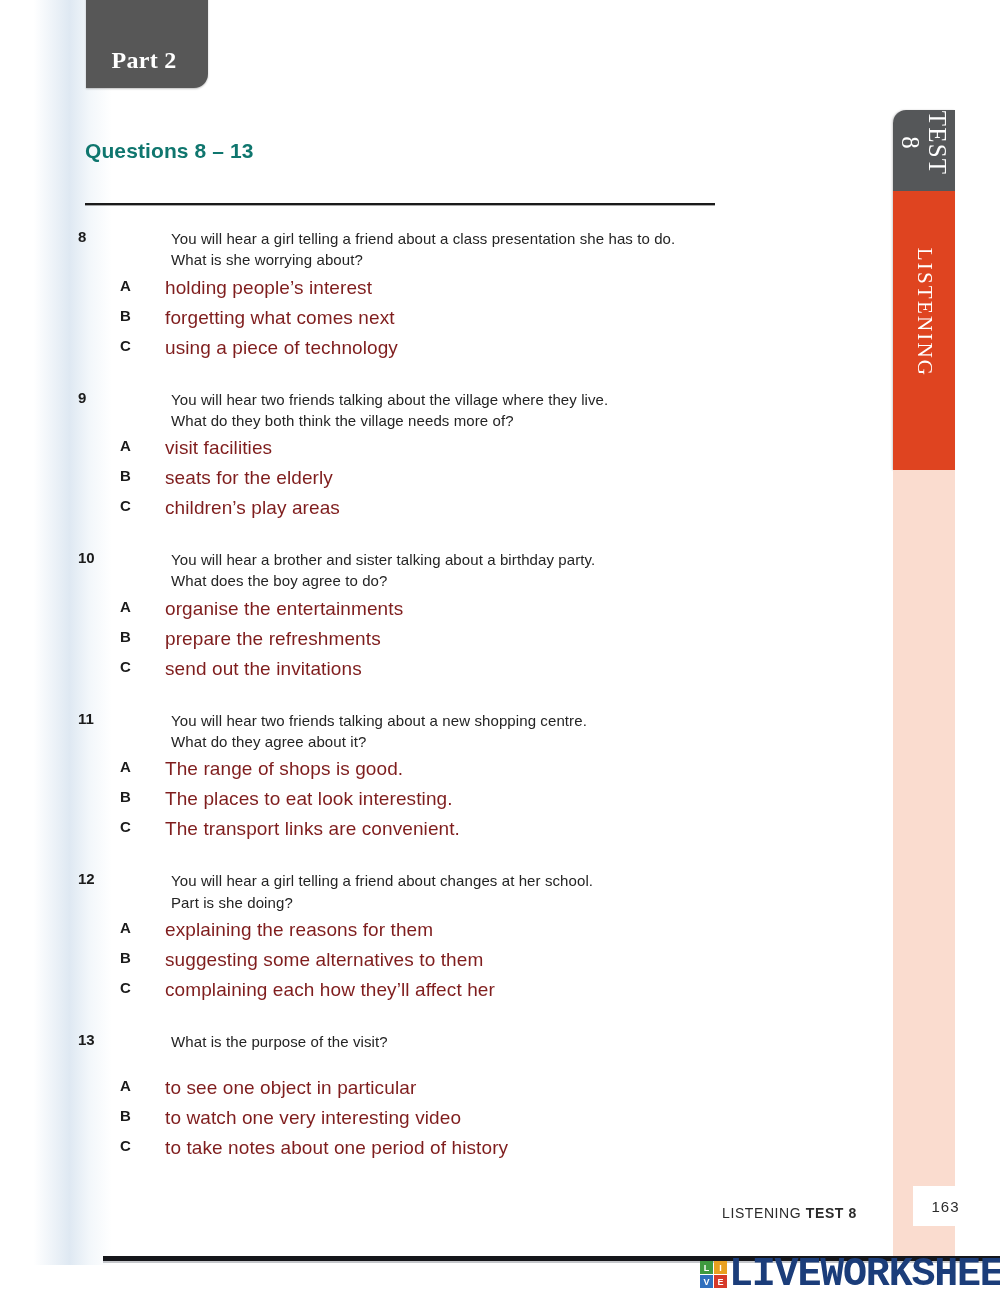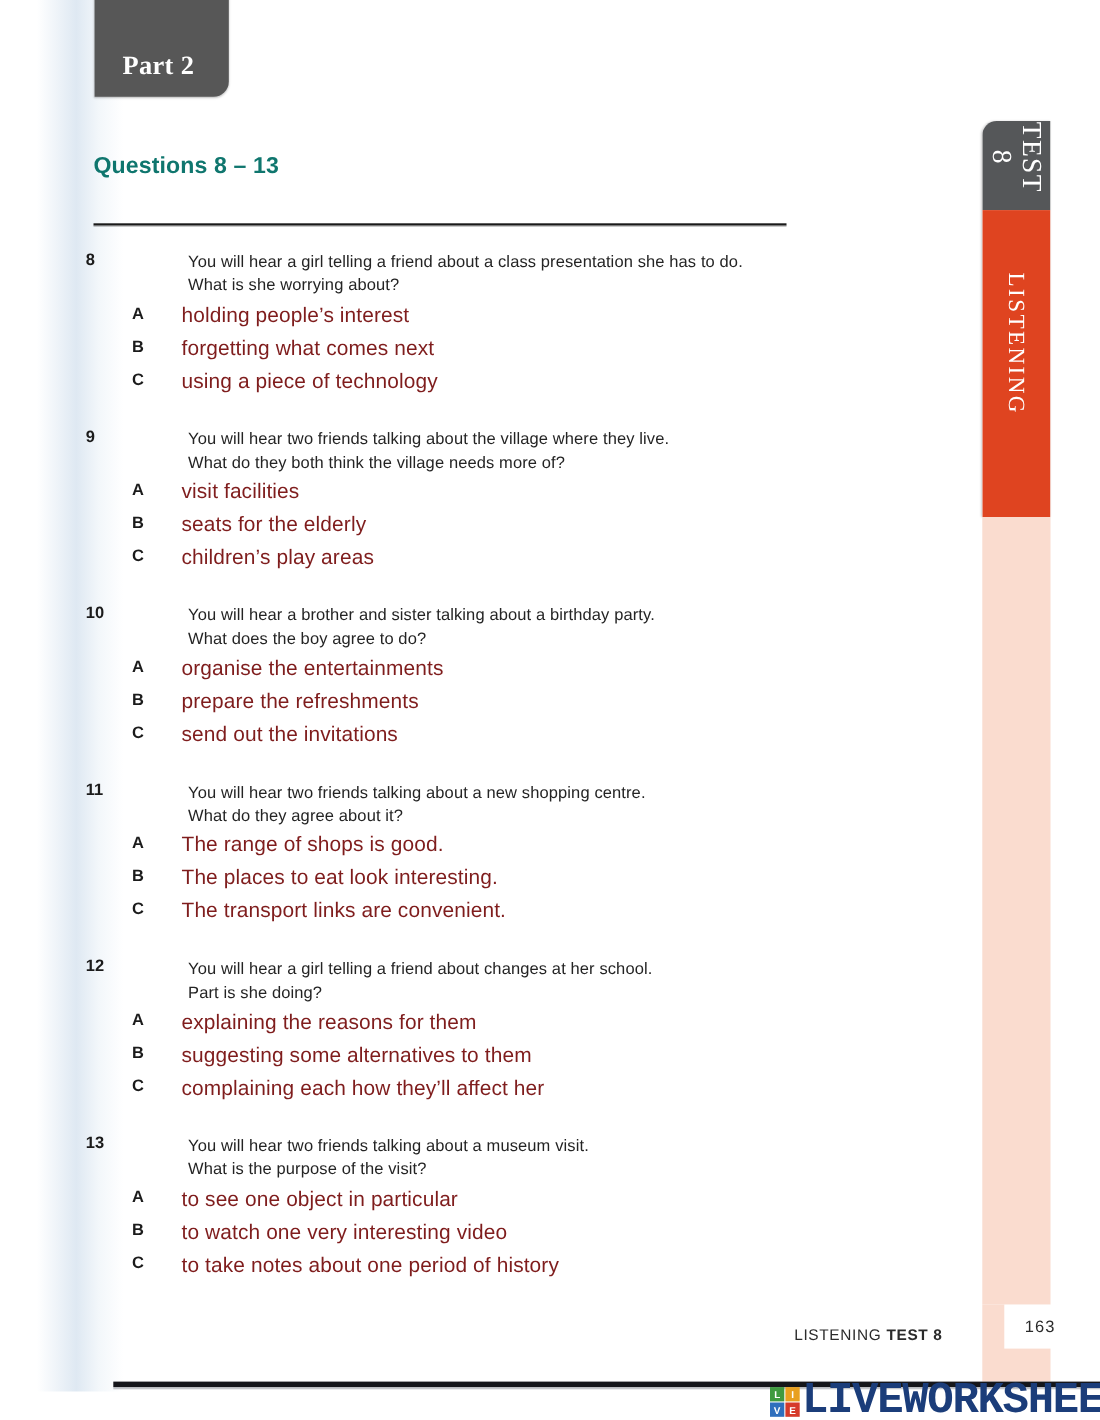--- a/index.html
+++ b/index.html
@@ -392,21 +392,20 @@
         <div class="options">
           <div class="option"><span class="opt-letter">A</span><span class="opt-text">explaining the reasons for them</span></div>
           <div class="option"><span class="opt-letter">B</span><span class="opt-text">suggesting some alternatives to them</span></div>
           <div class="option"><span class="opt-letter">C</span><span class="opt-text">complaining each how they’ll affect her</span></div>
         </div>
       </div>
       <div class="question">
         <div class="q-head">
           <div class="q-num">13</div>
           <div class="q-stem">
-            <div>You will hear two friends talking about a museum visit.</div>
             <div>What is the purpose of the visit?</div>
           </div>
         </div>
         <div class="options">
           <div class="option"><span class="opt-letter">A</span><span class="opt-text">to see one object in particular</span></div>
           <div class="option"><span class="opt-letter">B</span><span class="opt-text">to watch one very interesting video</span></div>
           <div class="option"><span class="opt-letter">C</span><span class="opt-text">to take notes about one period of history</span></div>
         </div>
       </div>
     </div>

